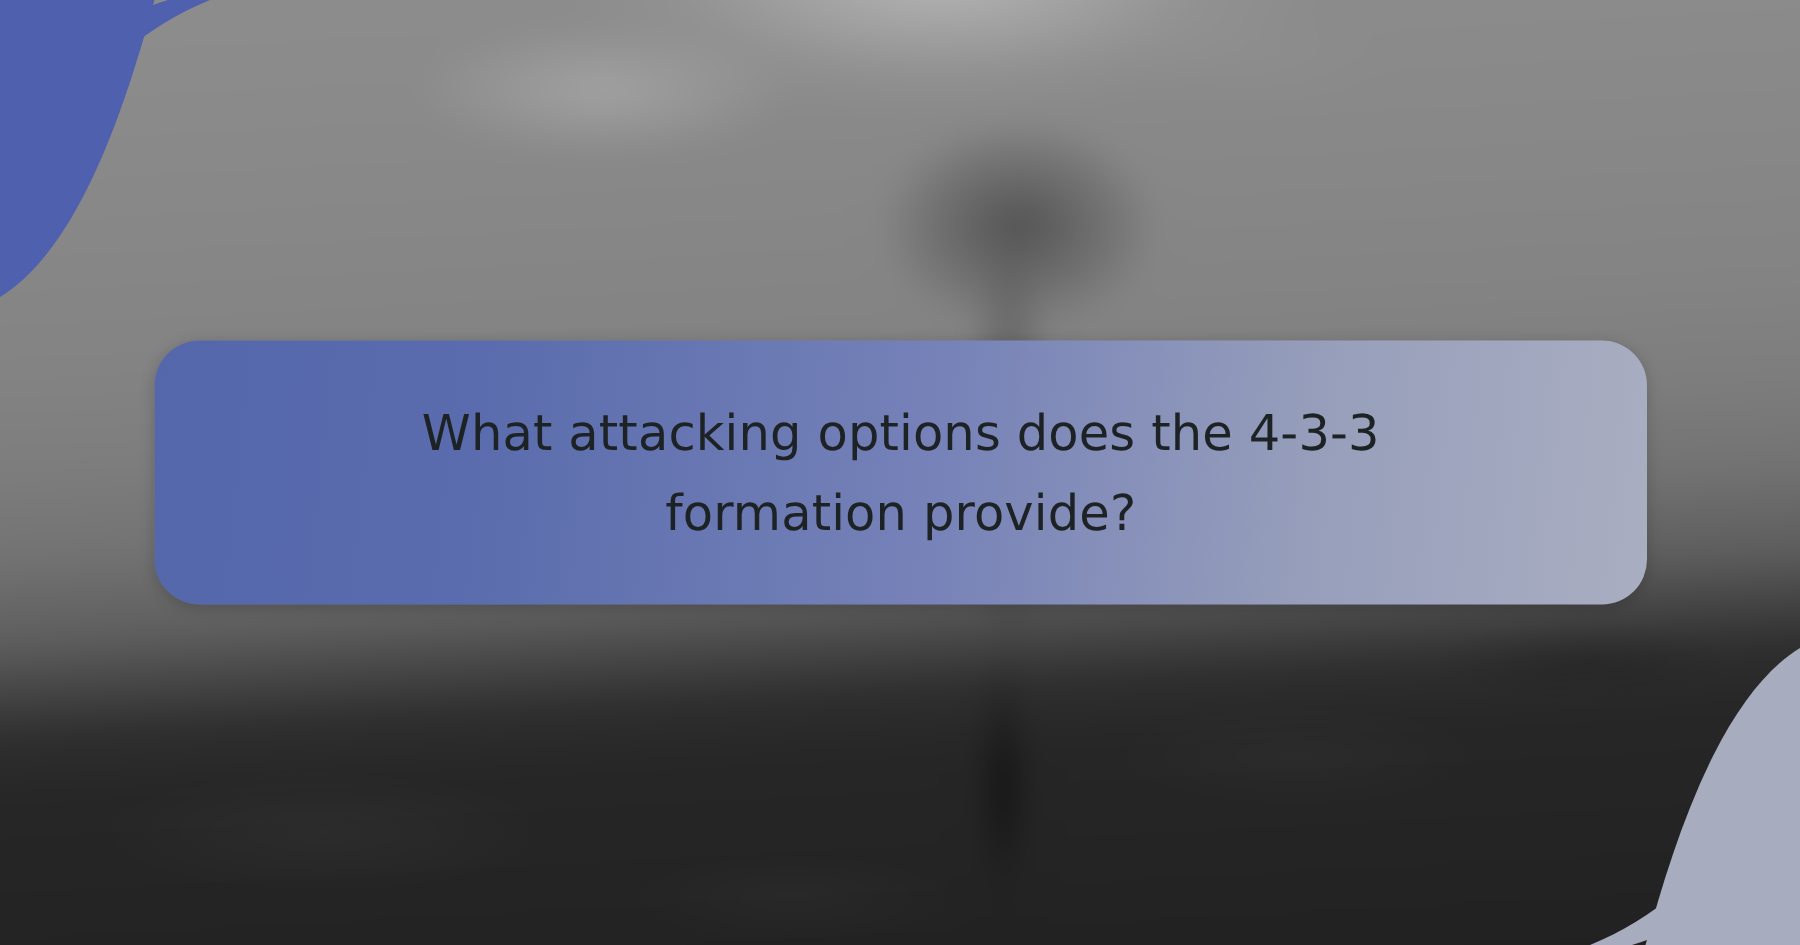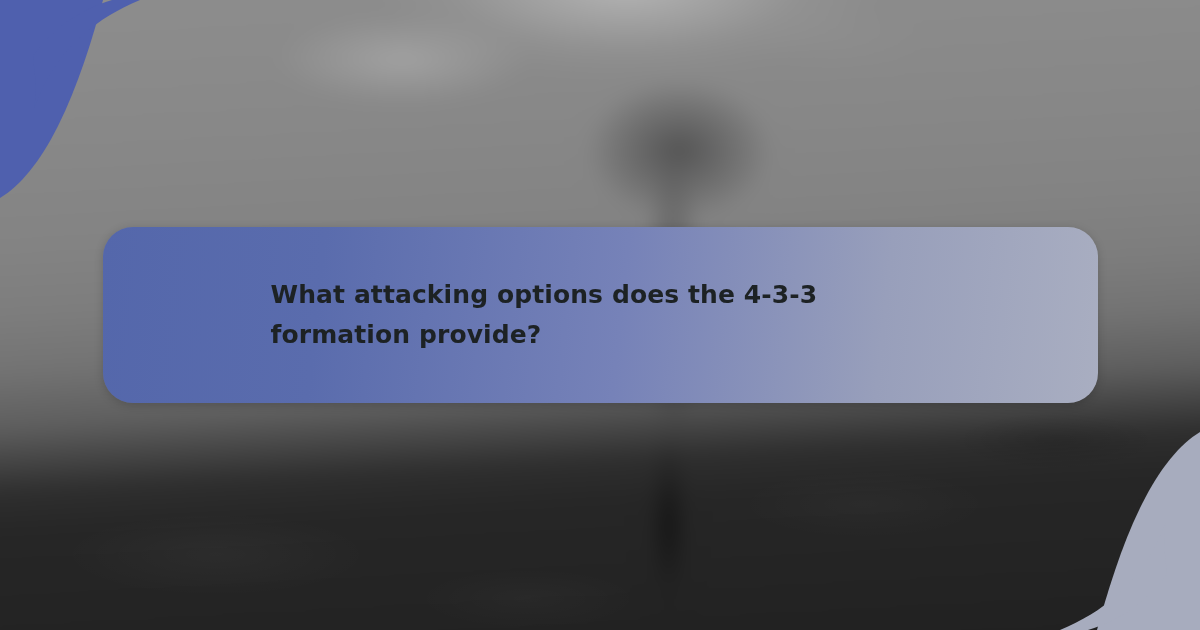--- a/index.html
+++ b/index.html
@@ -87,25 +87,26 @@
     display: flex;
     align-items: center;
     justify-content: center;
     box-sizing: border-box;
     padding: 10px 56px;
   }
 
   .card-title {
     margin: 0;
     font-family: "DejaVu Sans", sans-serif;
-    font-size: 25px;
-    font-weight: 700;
+    font-size: 33px;
+    font-weight: 400;
     line-height: 1.62;
     letter-spacing: 0.1px;
     color: #1d2224;
+    text-align: center;
     max-width: 660px;
   }
 </style>
 </head>
 <body>
 
 <div id="stage">
 
   <div class="bg-photo"></div>
   <div class="bg-grain"></div>

